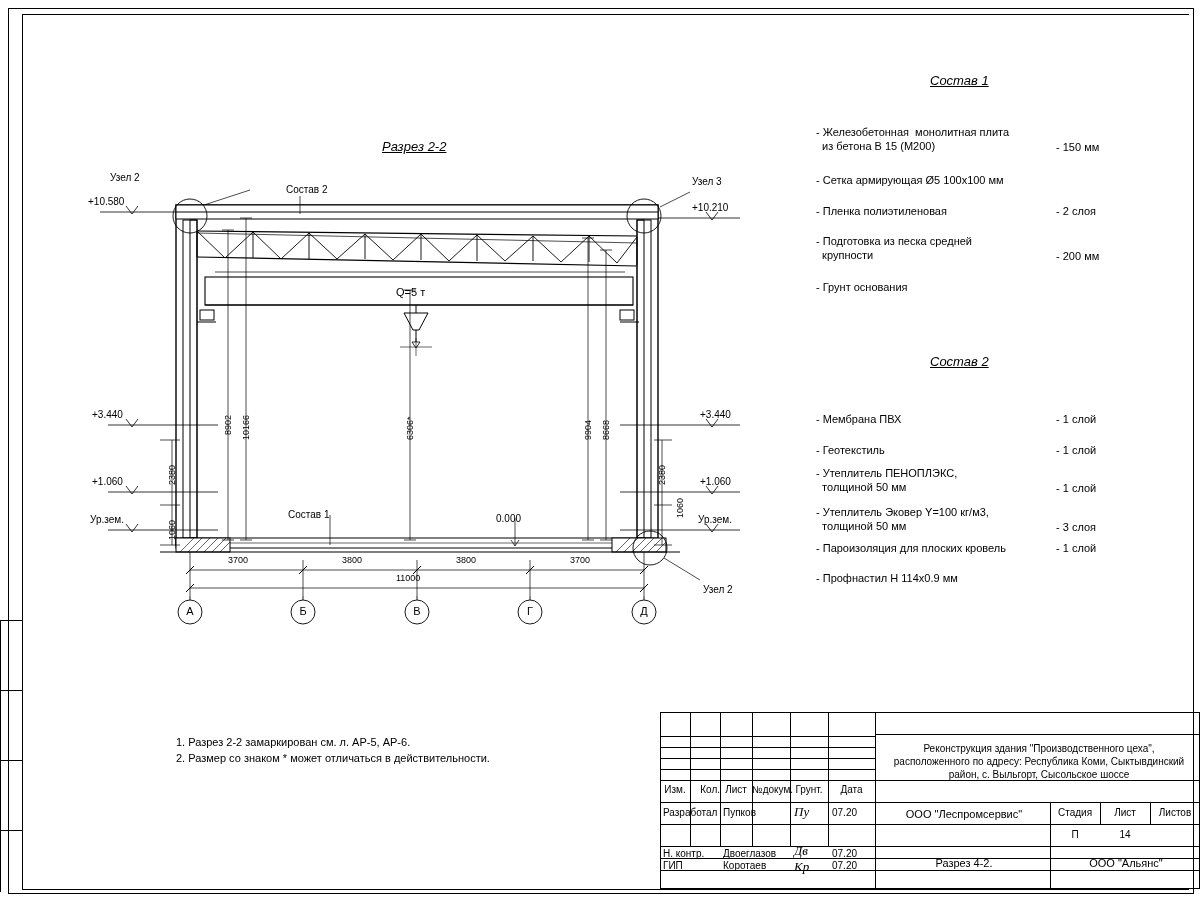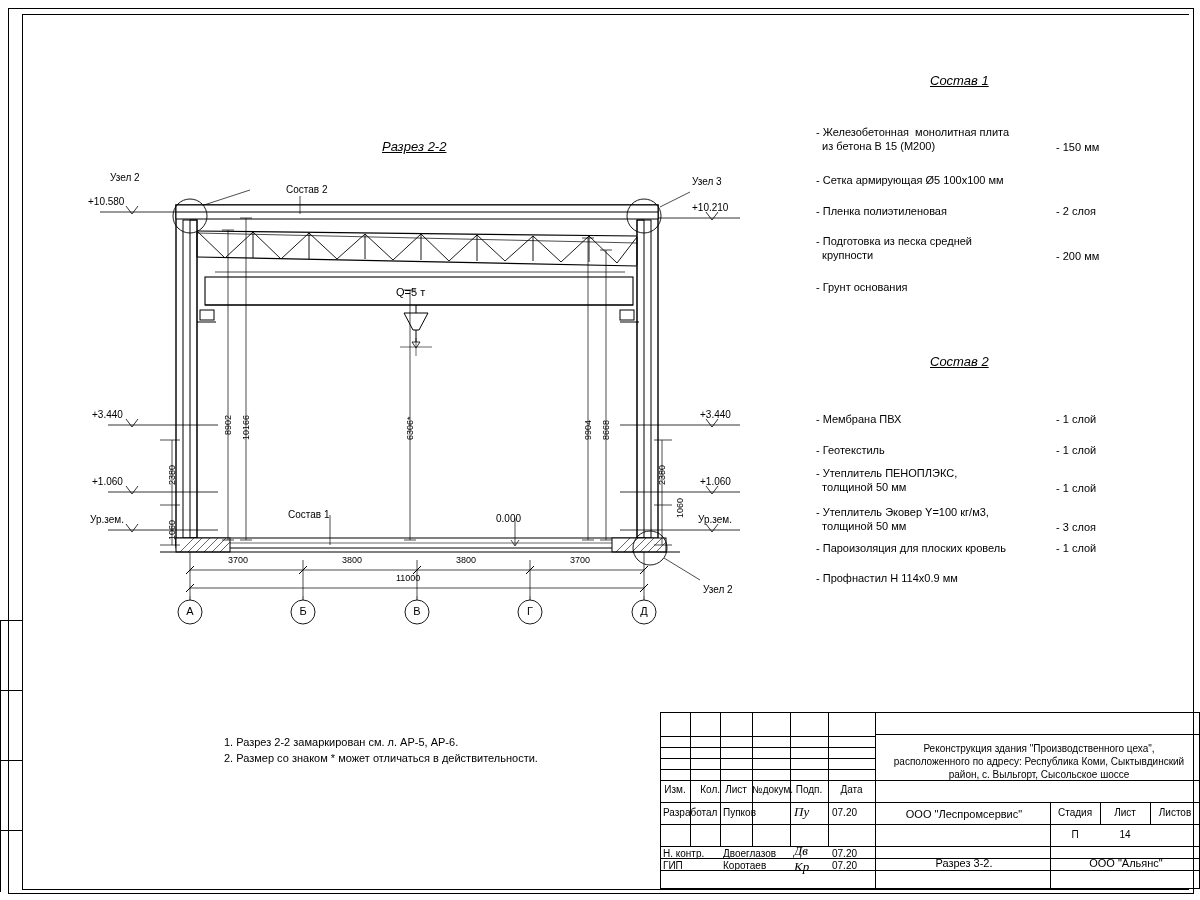--- a/index.html
+++ b/index.html
@@ -306,21 +306,21 @@
   <div class="spec-val" style="left:1056px;top:520px;">- 3 слоя</div>
 
   <div class="spec-row" style="left:816px;top:541px;">- Пароизоляция для плоских кровель</div>
   <div class="spec-val" style="left:1056px;top:541px;">- 1 слой</div>
 
   <div class="spec-row" style="left:816px;top:571px;">- Профнастил Н 114х0.9 мм</div>
   <div class="spec-val" style="left:1056px;top:571px;"></div>
 
   <div class="spec-val" style="left:1056px;top:592px;"></div>
 
-  <div class="notes" style="left:176px;top:734px;margin-left:48px;">1. Разрез 2-2 замаркирован см. л. АР-5, АР-6.
+  <div class="notes" style="left:176px;top:734px;">1. Разрез 2-2 замаркирован см. л. АР-5, АР-6.
 2. Размер со знаком * может отличаться в действительности.</div>
 
   <div class="tb">
 
     <div class="ln h" style="left:0;top:0;width:540px;"></div>
     <div class="ln h" style="left:0;top:68px;width:540px;"></div>
     <div class="ln h" style="left:0;top:90px;width:540px;"></div>
     <div class="ln h" style="left:0;top:112px;width:540px;"></div>
     <div class="ln h" style="left:0;top:134px;width:540px;"></div>
     <div class="ln h" style="left:0;top:146px;width:540px;"></div>
@@ -347,40 +347,40 @@
     <div class="ln v" style="left:539px;top:0;height:176px;"></div>
 
     <div class="tbtxt c" style="left:218px;top:30px;width:322px;line-height:13px;">Реконструкция здания "Производственного цеха",
 расположенного по адресу: Республика Коми, Сыктывдинский
 район, с. Выльгорт, Сысольское шоссе</div>
 
     <div class="tbtxt c" style="left:0px;top:72px;width:30px;">Изм.</div>
     <div class="tbtxt c" style="left:30px;top:72px;width:30px;text-align:right;">Кол.</div>
     <div class="tbtxt c" style="left:60px;top:72px;width:32px;">Лист</div>
     <div class="tbtxt c" style="left:92px;top:72px;width:38px;">№докум.</div>
-    <div class="tbtxt c" style="left:130px;top:72px;width:38px;">Подп.</div>
+    <div class="tbtxt c" style="left:130px;top:72px;width:38px;">Грунт.</div>
     <div class="tbtxt c" style="left:168px;top:72px;width:47px;">Дата</div>
 
     <div class="tbtxt" style="left:3px;top:95px;">Разработал</div>
     <div class="tbtxt" style="left:63px;top:95px;">Пупков</div>
     <div class="tbtxt sig" style="left:134px;top:92px;">Пу</div>
     <div class="tbtxt" style="left:172px;top:95px;">07.20</div>
 
     <div class="tbtxt" style="left:3px;top:136px;">Н. контр.</div>
     <div class="tbtxt" style="left:63px;top:136px;">Двоеглазов</div>
     <div class="tbtxt sig" style="left:134px;top:131px;">Дв</div>
     <div class="tbtxt" style="left:172px;top:136px;">07.20</div>
 
     <div class="tbtxt" style="left:3px;top:148px;">ГИП</div>
     <div class="tbtxt" style="left:63px;top:148px;">Коротаев</div>
     <div class="tbtxt sig" style="left:134px;top:147px;">Кр</div>
     <div class="tbtxt" style="left:172px;top:148px;">07.20</div>
 
     <div class="tbtxt c" style="left:218px;top:96px;width:172px;font-size:11px;">ООО "Леспромсервис"</div>
-    <div class="tbtxt c" style="left:218px;top:145px;width:172px;font-size:11px;">Разрез 3-2.</div>
+    <div class="tbtxt c" style="left:218px;top:145px;width:172px;font-size:11px;">Разрез 4-2.</div>
 
     <div class="tbtxt c" style="left:390px;top:95px;width:50px;">Стадия</div>
     <div class="tbtxt c" style="left:440px;top:95px;width:50px;">Лист</div>
     <div class="tbtxt c" style="left:490px;top:95px;width:50px;">Листов</div>
     <div class="tbtxt c" style="left:390px;top:117px;width:50px;">П</div>
     <div class="tbtxt c" style="left:440px;top:117px;width:50px;">14</div>
     <div class="tbtxt c" style="left:392px;top:145px;width:148px;font-size:11px;">ООО "Альянс"</div>
   </div>
 
 </div>

